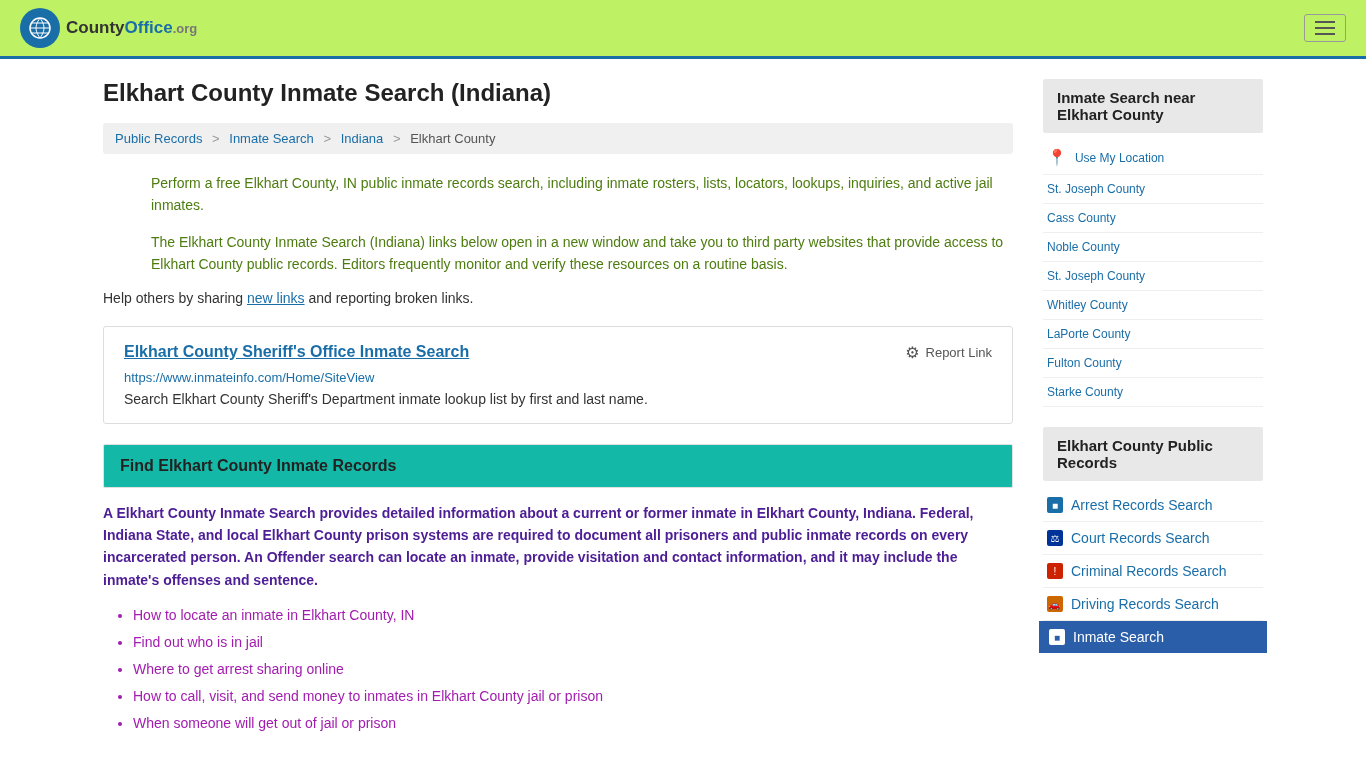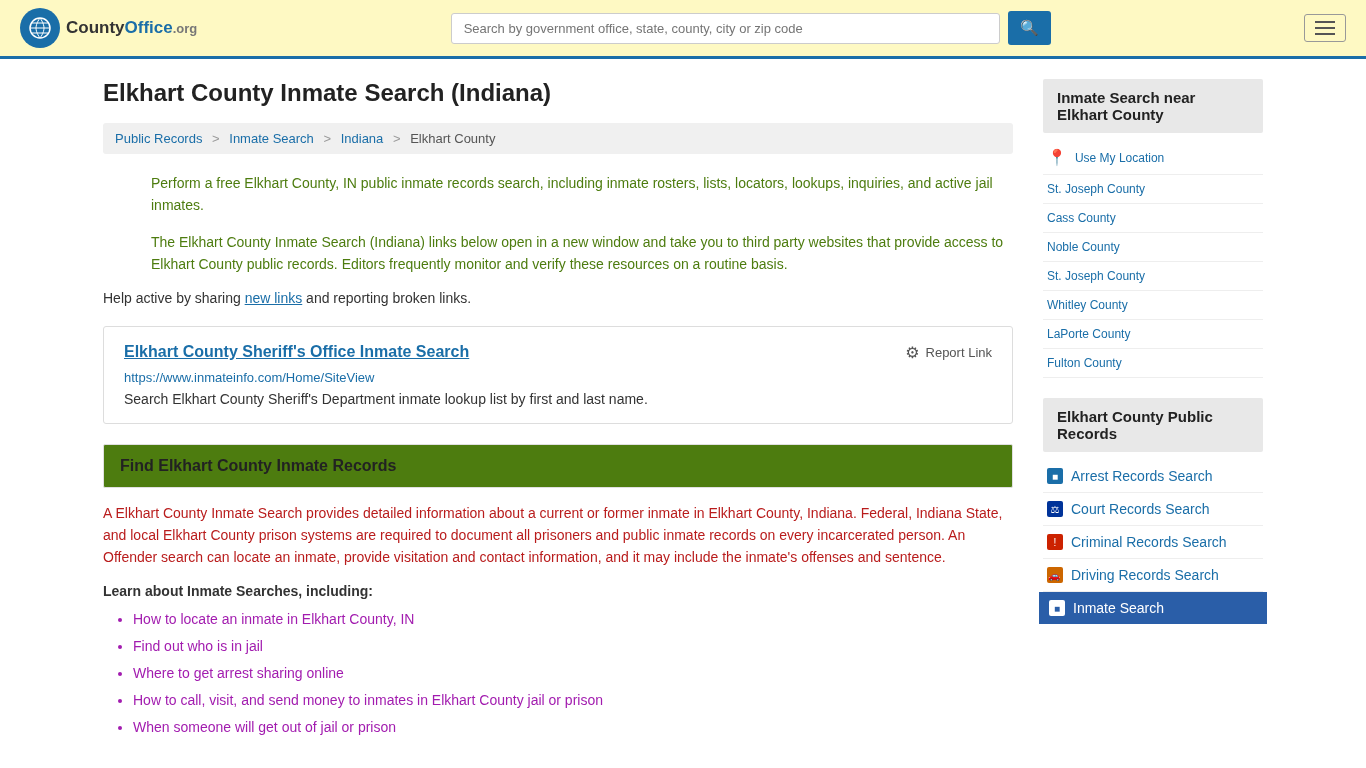--- a/index.html
+++ b/index.html
@@ -1,20 +1,20 @@
 <!DOCTYPE html>
 <html><head>
   <meta charset="utf-8">
   <style>
     * { margin: 0; padding: 0; box-sizing: border-box; }
     body { font-family: Arial, sans-serif; font-size: 14px; color: #333; background: #fff; }
 
     
     .header {
-      background: #fef9c3;
+      background: #bef264;
       border-bottom: 3px solid #1a6ea8;
       padding: 8px 20px;
       display: flex;
       align-items: center;
       justify-content: space-between;
     }
     .logo-area {
       display: flex;
       align-items: center;
       gap: 6px;
@@ -129,29 +129,29 @@
       font-size: 13px;
       cursor: pointer;
       white-space: nowrap;
     }
     .report-icon { font-size: 16px; }
     .result-url { color: #1a6ea8; font-size: 13px; margin-bottom: 6px; }
     .result-desc { font-size: 14px; color: #333; }
 
     
     .section-box {
-      background: #4d7c0f;
+      background: #14b8a6;
       border: 1px solid #e0e0e0;
       padding: 12px 16px;
       margin-bottom: 14px;
       border-radius: 2px;
     }
     .section-title { font-size: 16px; font-weight: bold; color: #222; }
 
-    .body-text { font-size: 14px; line-height: 1.6; color: #b91c1c; margin-bottom: 14px; }
+    .body-text { font-size: 14px; line-height: 1.6; color: #4c1d95; margin-bottom: 14px; font-weight: bold; }
 
     .learn-heading { font-weight: bold; font-size: 14px; margin-bottom: 10px; }
 
     .bullet-list { padding-left: 30px; }
     .bullet-list li { margin-bottom: 6px; font-size: 14px; line-height: 1.5; color: #a21caf; }
 
     
     .sidebar { width: 220px; flex-shrink: 0; }
 
     .sidebar-section {
@@ -234,26 +234,20 @@
         <path d="M2 12 L22 12" stroke="white" stroke-width="1"></path>
         <path d="M3 7 L21 7" stroke="white" stroke-width="1"></path>
         <path d="M3 17 L21 17" stroke="white" stroke-width="1"></path>
       </svg>
     </div>
     <div>
       <span style="font-weight:bold; color:#333; font-size:17px;">County<span style="color:#1a6ea8;">Office</span><span style="color:#777; font-size:13px;">.org</span></span>
     </div>
   </div>
 
-  <div class="search-area">
-    <input class="search-input" type="text" placeholder="Search by government office, state, county, city or zip code" style="">
-    <button class="search-btn">
-      <span>🔍</span>
-    </button>
-  </div>
 
   <button class="menu-btn">
     <div class="menu-lines">
       <div class="menu-line"></div>
       <div class="menu-line"></div>
       <div class="menu-line"></div>
     </div>
   </button>
 </div>
 
@@ -271,42 +265,41 @@
       <a href="#">Indiana</a>
       <span class="sep">&gt;</span>
       <span>Elkhart County</span>
     </div>
 
     <p class="intro-text">Perform a free Elkhart County, IN public inmate records search, including inmate rosters, lists, locators, lookups, inquiries, and active jail inmates.</p>
 
     <p class="intro-text">The Elkhart County Inmate Search (Indiana) links below open in a new window and take you to third party websites that provide access to Elkhart County public records. Editors frequently monitor and verify these resources on a routine basis.</p>
 
     <p class="help-text">
-      <span>Help active by sharing </span><a href="#">new links</a><span> and reporting broken links.</span>
+      <span>Help others by sharing </span><a href="#">new links</a><span> and reporting broken links.</span>
     </p>
 
     <div class="result-card">
       <div class="result-card-header">
         <a href="#" class="result-title">Elkhart County Sheriff's Office Inmate Search</a>
         <div class="report-link">
           <span class="report-icon">⚙</span>
           <span>Report Link</span>
         </div>
       </div>
       <div class="result-url">https://www.inmateinfo.com/Home/SiteView</div>
       <div class="result-desc">Search Elkhart County Sheriff's Department inmate lookup list by first and last name.</div>
     </div>
 
     <div class="section-box">
       <span class="section-title">Find Elkhart County Inmate Records</span>
     </div>
 
     <p class="body-text">A Elkhart County Inmate Search provides detailed information about a current or former inmate in Elkhart County, Indiana. Federal, Indiana State, and local Elkhart County prison systems are required to document all prisoners and public inmate records on every incarcerated person. An Offender search can locate an inmate, provide visitation and contact information, and it may include the inmate's offenses and sentence.</p>
 
-    <p class="learn-heading">Learn about Inmate Searches, including:</p>
 
     <ul class="bullet-list">
       <li>How to locate an inmate in Elkhart County, IN</li>
       <li>Find out who is in jail</li>
       <li>Where to get arrest sharing online</li>
       <li>How to call, visit, and send money to inmates in Elkhart County jail or prison</li>
       <li>When someone will get out of jail or prison</li>
     </ul>
 
   </div>
@@ -335,20 +328,23 @@
       </div>
       <div class="sidebar-link-item">
         <a href="#">Whitley County</a>
       </div>
       <div class="sidebar-link-item">
         <a href="#">LaPorte County</a>
       </div>
       <div class="sidebar-link-item">
         <a href="#">Fulton County</a>
       </div>
+      <div class="sidebar-link-item">
+        <a href="#">Starke County</a>
+      </div>
     </div>
 
     <div class="sidebar-section">
       <div class="sidebar-header">Elkhart County Public Records</div>
 
       <div class="sidebar-pub-item">
         <span class="pub-icon dark">■</span>
         <a href="#">Arrest Records Search</a>
       </div>
       <div class="sidebar-pub-item">

